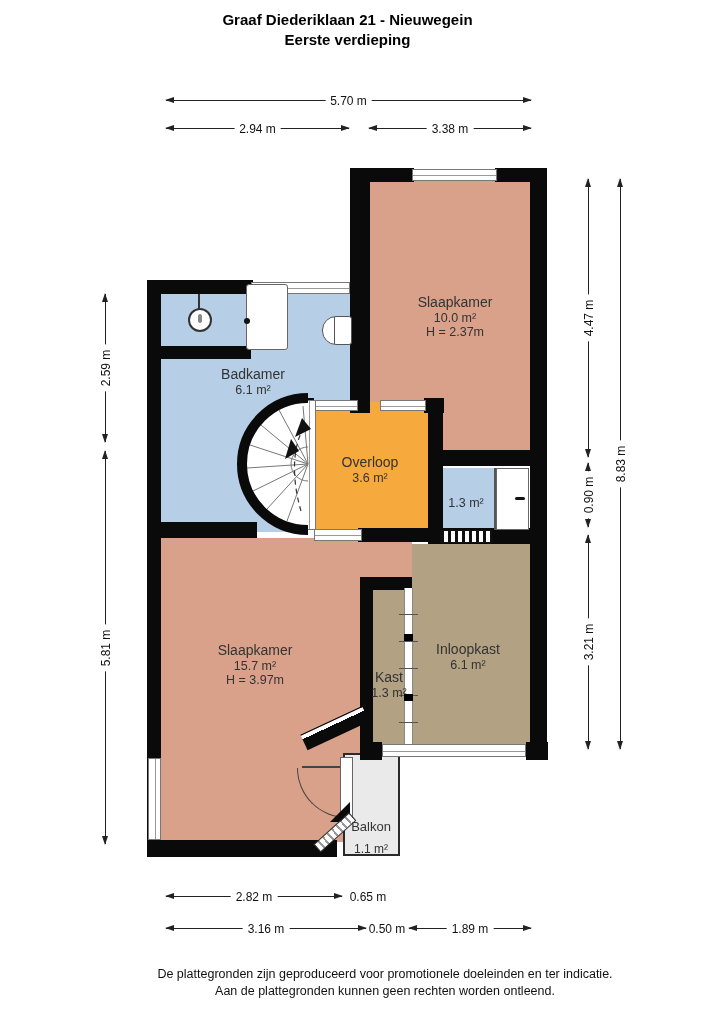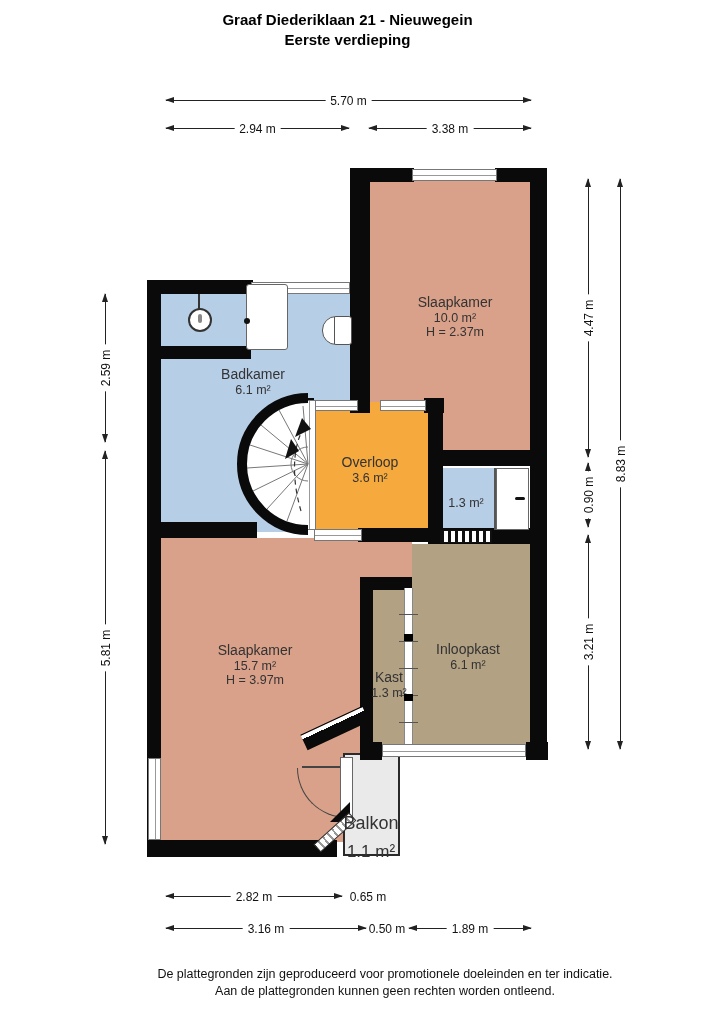--- a/index.html
+++ b/index.html
@@ -179,22 +179,22 @@
   </div>
   <div class="room-label" style="left:389px;top:657px;margin-top:28px;">
     <div class="nm">Kast</div>
     <div class="ar">1.3 m²</div>
   </div>
   <div class="room-label" style="left:468px;top:657px;">
     <div class="nm">Inloopkast</div>
     <div class="ar">6.1 m²</div>
   </div>
   <div class="room-label" style="left:371px;top:838px;">
-    <div class="nm" style="font-size:18px;">Balkon</div>
-    <div class="ar" style="font-size:17px;margin-top:8px;">1.1 m²</div>
+    <div class="nm" style="font-size:13px;">Balkon</div>
+    <div class="ar" style="font-size:12px;margin-top:8px;">1.1 m²</div>
   </div>
 
   <div class="dim-h" style="left:165px;top:94px;width:367px;">
     <i class="ah l"></i>
       <i class="ah r"></i>
       <span class="lbl">5.70 m</span>
   </div>
   <div class="dim-h" style="left:165px;top:122px;width:185px;">
     <i class="ah l"></i>
       <i class="ah r"></i>

